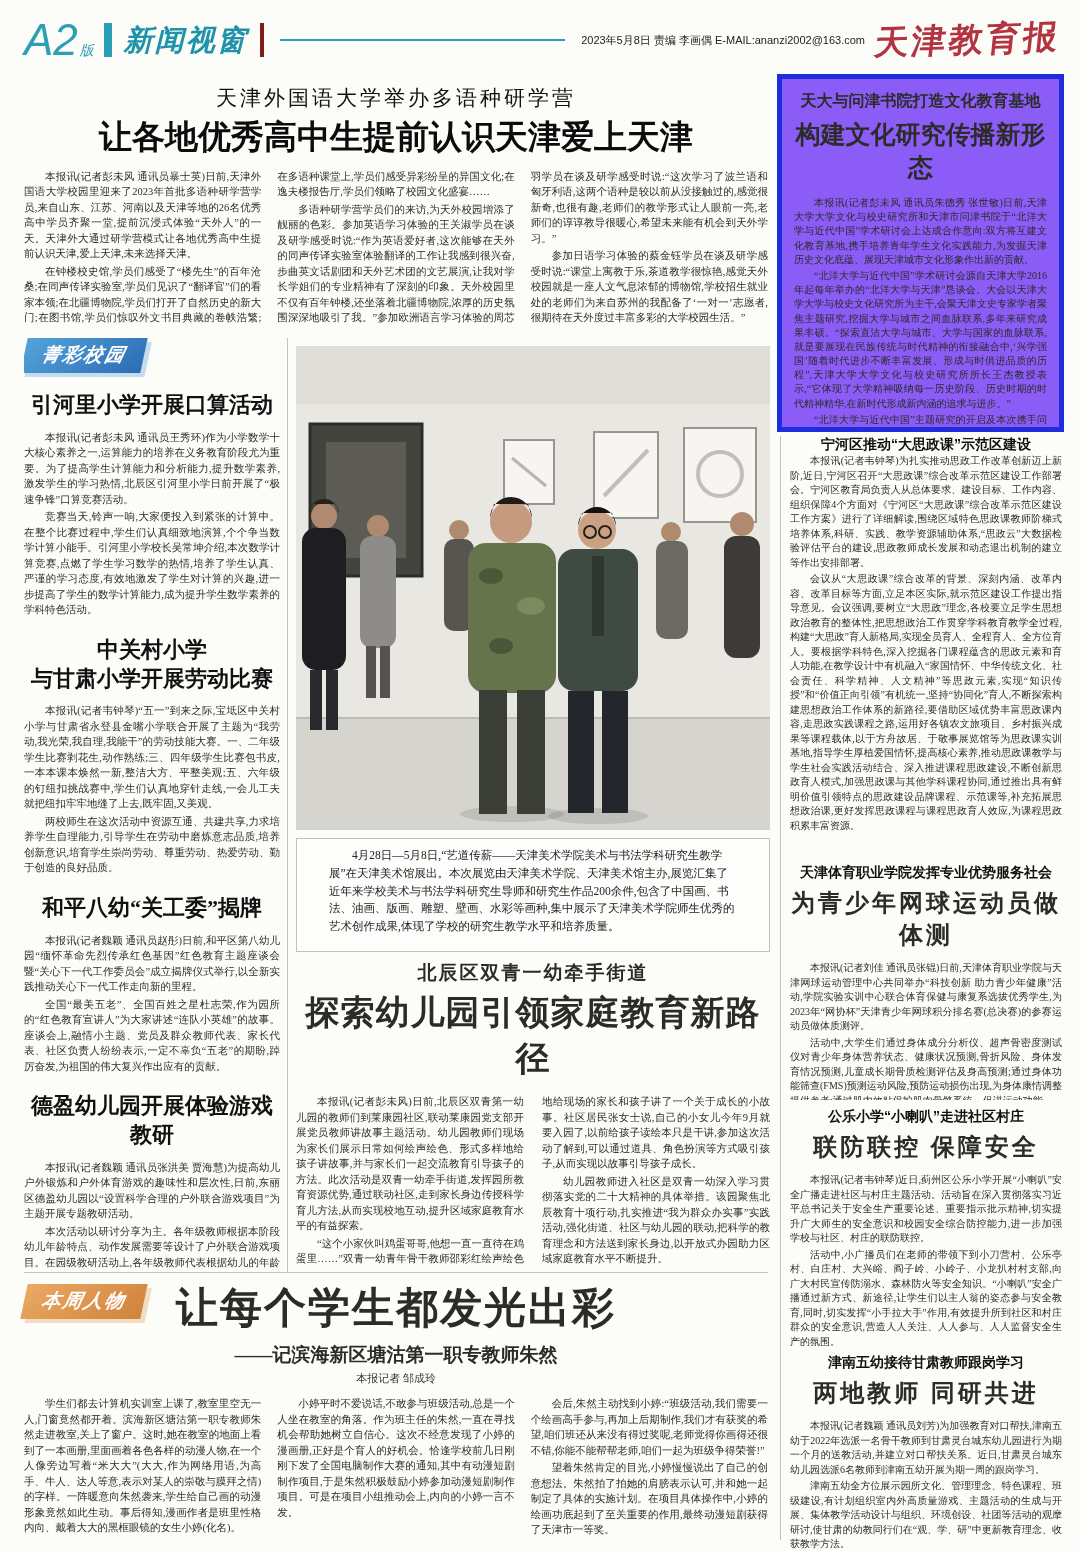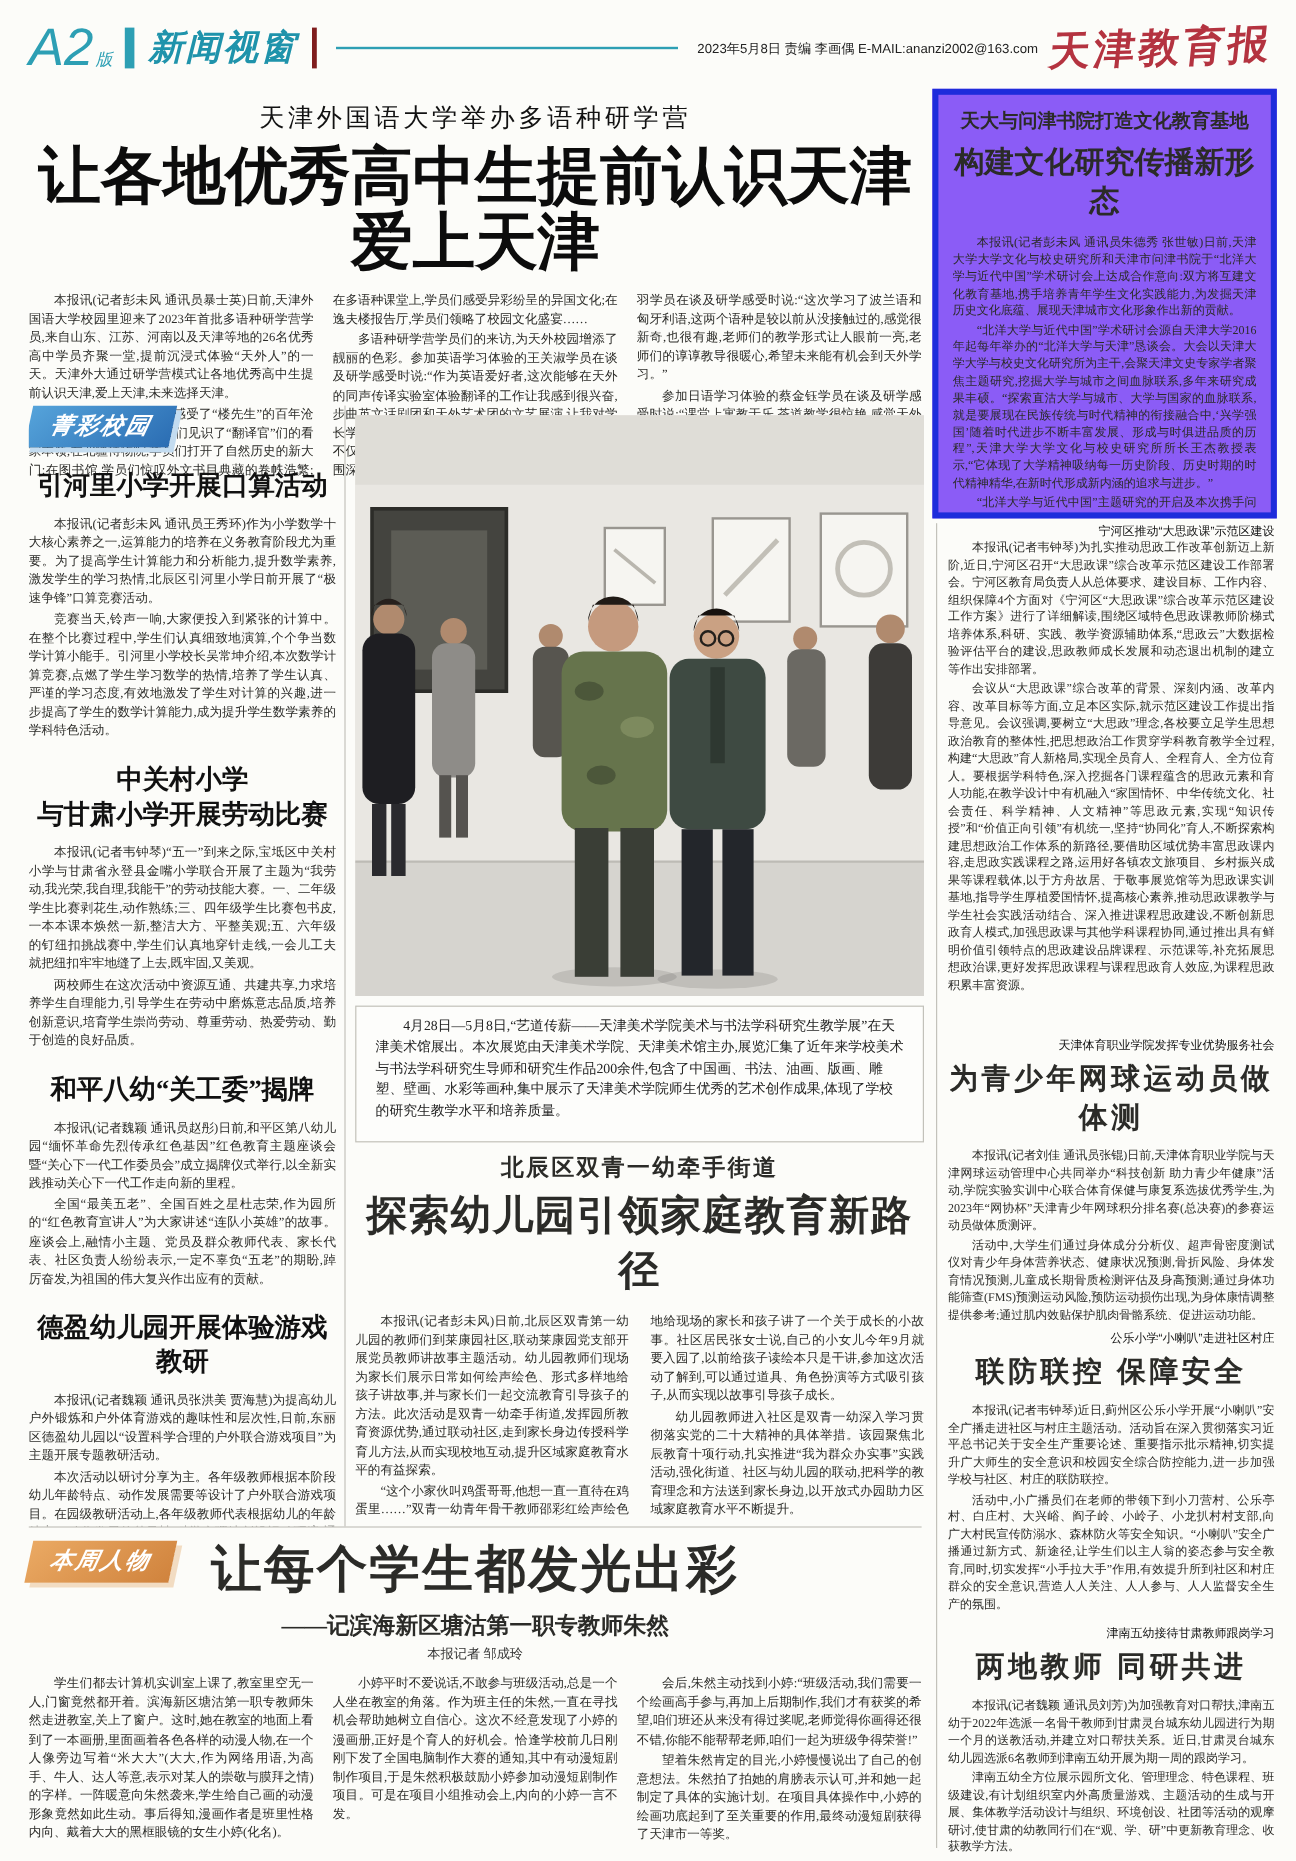--- a/index.html
+++ b/index.html
@@ -23,21 +23,21 @@
   .dateline { font-family:"Liberation Sans",sans-serif; font-size:11px; color:#222; white-space:nowrap; }
   .masthead { font-size:34px; color:#b43340; font-weight:700; letter-spacing:3px;
        transform: skewX(-8deg) rotate(-2deg); padding-right:4px; }
   
   .para, .lead-body p, .hl-body p, .c-body p, .f-body p, .r-body p, .p-body p {
     font-size:10.5px; line-height:1.48; text-indent:2em; text-align:justify; margin:0 0 2px; }
   
   .lead { position:absolute; left:24px; top:84px; width:744px; }
   .lead-kicker { text-align:center; font-size:21px; letter-spacing:3px; color:#121212; }
   .lead-headline { text-align:center; font-family:"Liberation Sans",sans-serif; font-weight:900;
-      font-size:52px; line-height:1.05; margin:8px 0 14px; color:#0c0c0c; }
+      font-size:33px; line-height:1.05; margin:8px 0 14px; color:#0c0c0c; }
   .lead-body { height:166px; overflow:hidden; column-count:3; column-gap:16px; }
   
   .highlight { position:absolute; left:777px; top:74px; width:287px; height:358px;
       border:5px solid #1e2cdb; background:#8b5cf6; padding:10px 12px; overflow:hidden; }
   .hl-kicker { text-align:center; font-family:"Liberation Sans",sans-serif; font-weight:700; font-size:16px; margin-top:2px;}
   .hl-headline { text-align:center; font-family:"Liberation Sans",sans-serif; font-weight:900; font-size:25px; margin:6px 0 12px; }
   .hl-body { height:246px; overflow:hidden; }
   .hl-body p { font-size:10px; line-height:1.42; }
   
   .badge { display:inline-block; transform:skewX(-12deg); padding:4px 18px 5px;
@@ -47,34 +47,34 @@
   .badge-orange { background:linear-gradient(135deg,#eaa963,#d0833d); box-shadow:5px 4px 0 #f2dcc2; }
   
   .campus { position:absolute; left:24px; top:338px; width:256px; height:934px; overflow:hidden; }
   .c-title { text-align:center; font-size:22px; font-weight:600; margin:18px 0 10px;
       white-space:pre-line; line-height:1.3; color:#111; }
   .vline1 { position:absolute; left:287px; top:338px; width:1px; height:934px; background:#c3c2bb; }
   .vline2 { position:absolute; left:780px; top:436px; width:1px; height:1104px; background:#c3c2bb; }
   
   .photo { position:absolute; left:296px; top:346px; width:474px; height:484px; background:#e7e5e0; }
   .caption-box { position:absolute; left:296px; top:838px; width:474px; height:114px;
-      border:1px solid #c2c1ba; padding:8px 16px 6px; overflow:hidden; background:#fdfdfb;}
+      border:1px solid #c2c1ba; padding:8px 32px 6px; overflow:hidden; background:#fdfdfb;}
   .caption { font-size:11.5px; line-height:1.55; text-indent:2em; color:#222; }
   .credit { text-align:right; font-size:11.5px; font-weight:700; margin-top:20px;text-decoration:underline; }
   
   .family { position:absolute; left:296px; top:960px; width:474px; height:308px; overflow:hidden; }
   .f-kicker { text-align:center; font-family:Liberation Sans, sans-serif; font-weight:700; font-size:19px; letter-spacing:2px;}
   .f-headline { text-align:center; font-family:"Liberation Sans",sans-serif; font-weight:900;
       font-size:34px; letter-spacing:1px; margin:4px 0 12px; }
   .f-body { column-count:2; column-gap:18px; height:214px; overflow:hidden; }
   
   .rightcol { position:absolute; left:790px; top:436px; width:272px; height:1110px; }
   .r-art { overflow:hidden; margin-bottom:8px; }
   .r-art.r0 { height:420px; } .r-art.r1 { height:236px; } .r-art.r2 { height:238px; } .r-art.r3 { height:196px; }
-  .r-kicker { text-align:right; font-family:"Liberation Sans",sans-serif; font-weight:400; font-size:10px; color:#111; }
+  .r-kicker { text-align:center; font-family:"Liberation Sans",sans-serif; font-weight:700; font-size:14px; color:#111; }
   .r-headline { text-align:center; font-family:"Liberation Sans",sans-serif; font-weight:900;
       font-size:24px; letter-spacing:3px; margin:5px 0 10px; }
   .r-body p { font-size:10px; line-height:1.45; }
   
   .hline-person { position:absolute; left:24px; top:1272px; width:744px; height:1px; background:#c3c2bb; }
   .person { position:absolute; left:24px; top:1280px; width:744px; height:262px; }
   .person .badge { position:absolute; left:0; top:4px; }
   .p-headline { text-align:center; font-family:"Liberation Sans",sans-serif; font-weight:900;
       font-size:42px; letter-spacing:2px; }
   .p-subhead { text-align:center; font-size:19px; font-weight:700; margin:6px 0 3px; }

